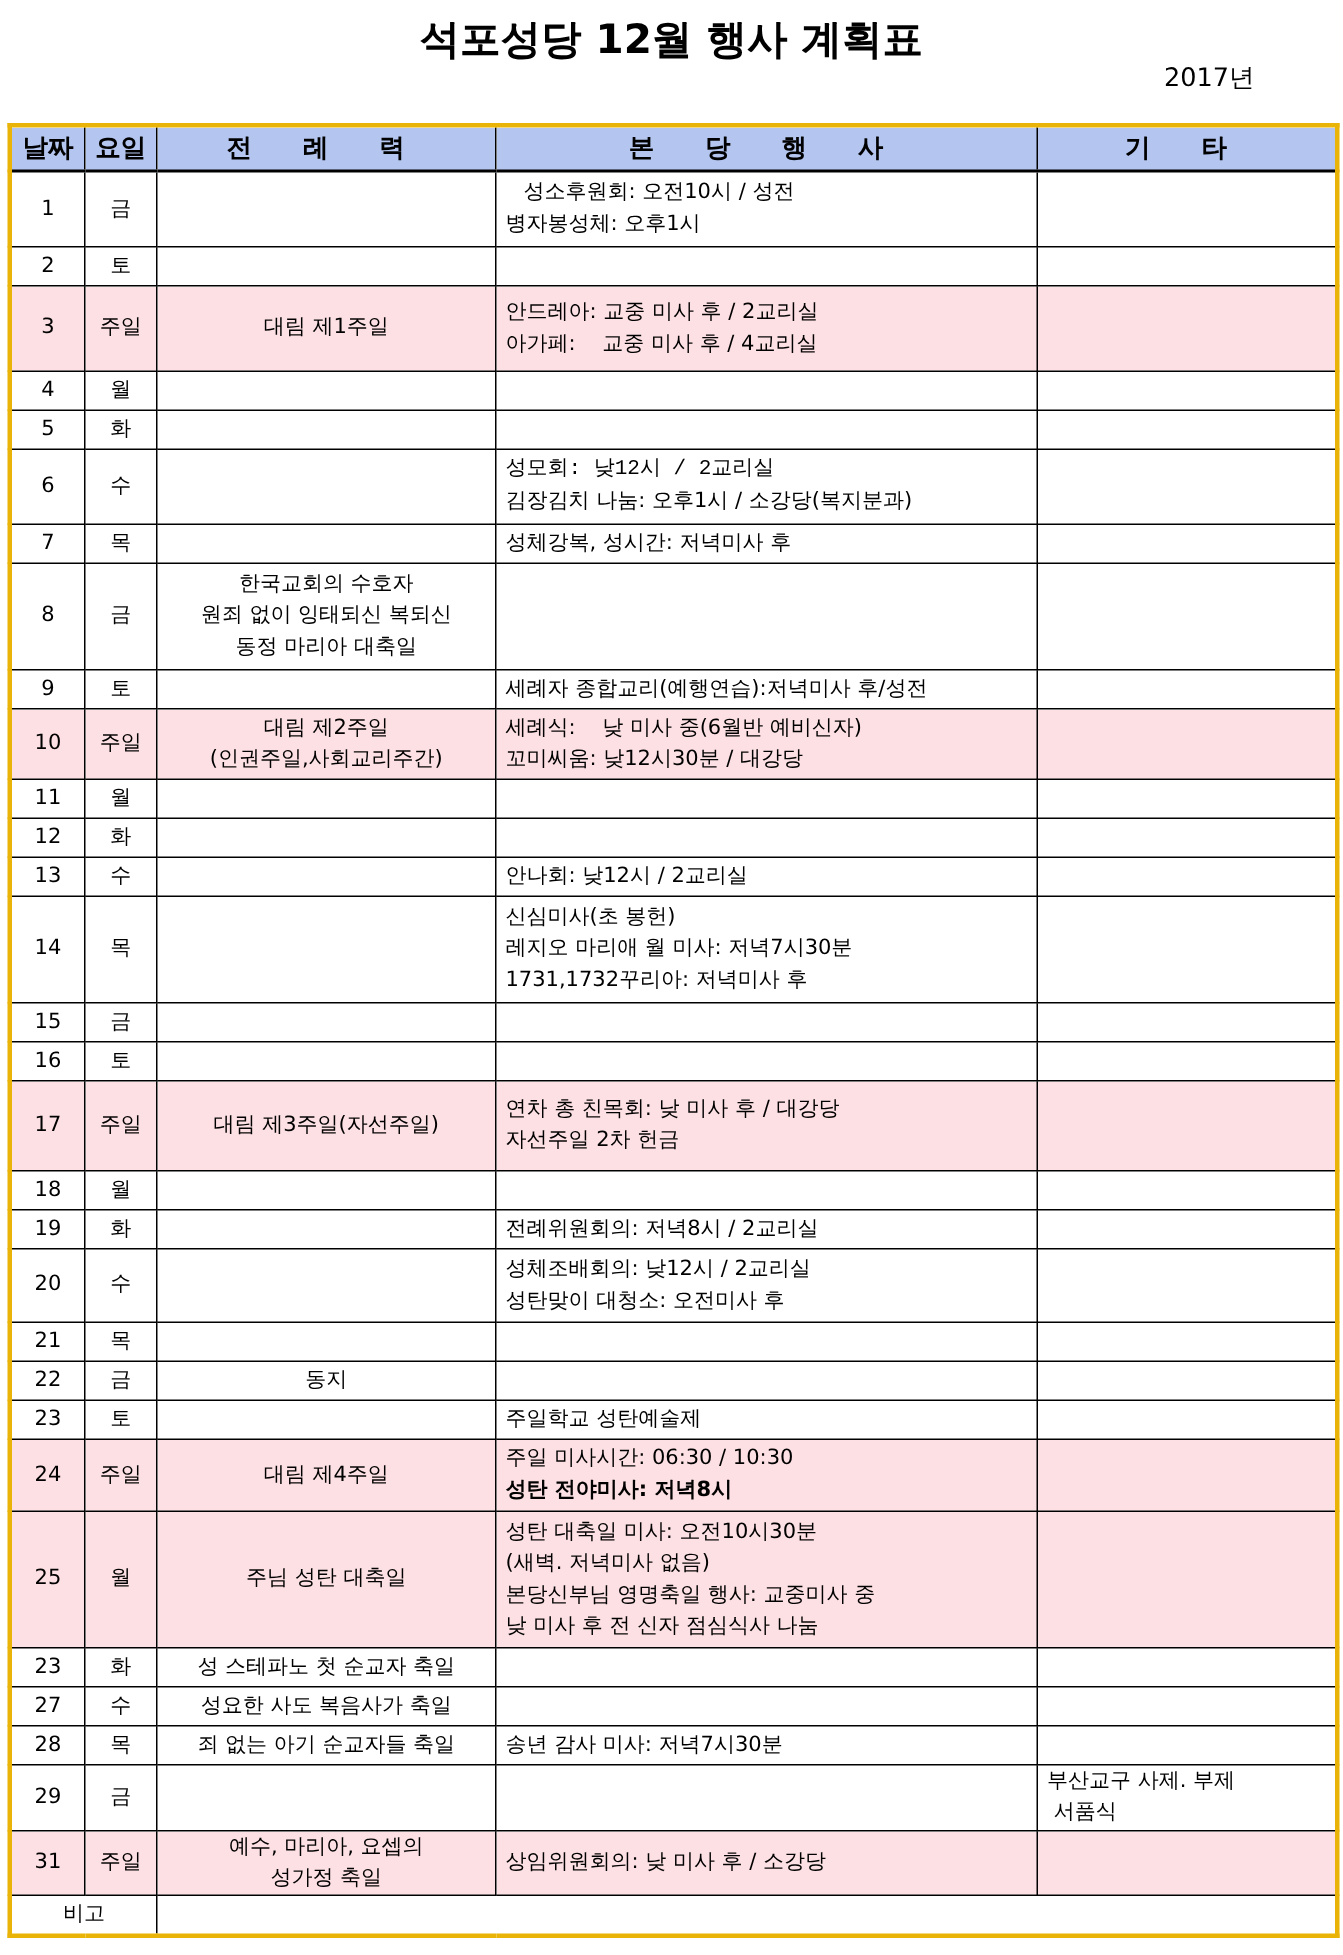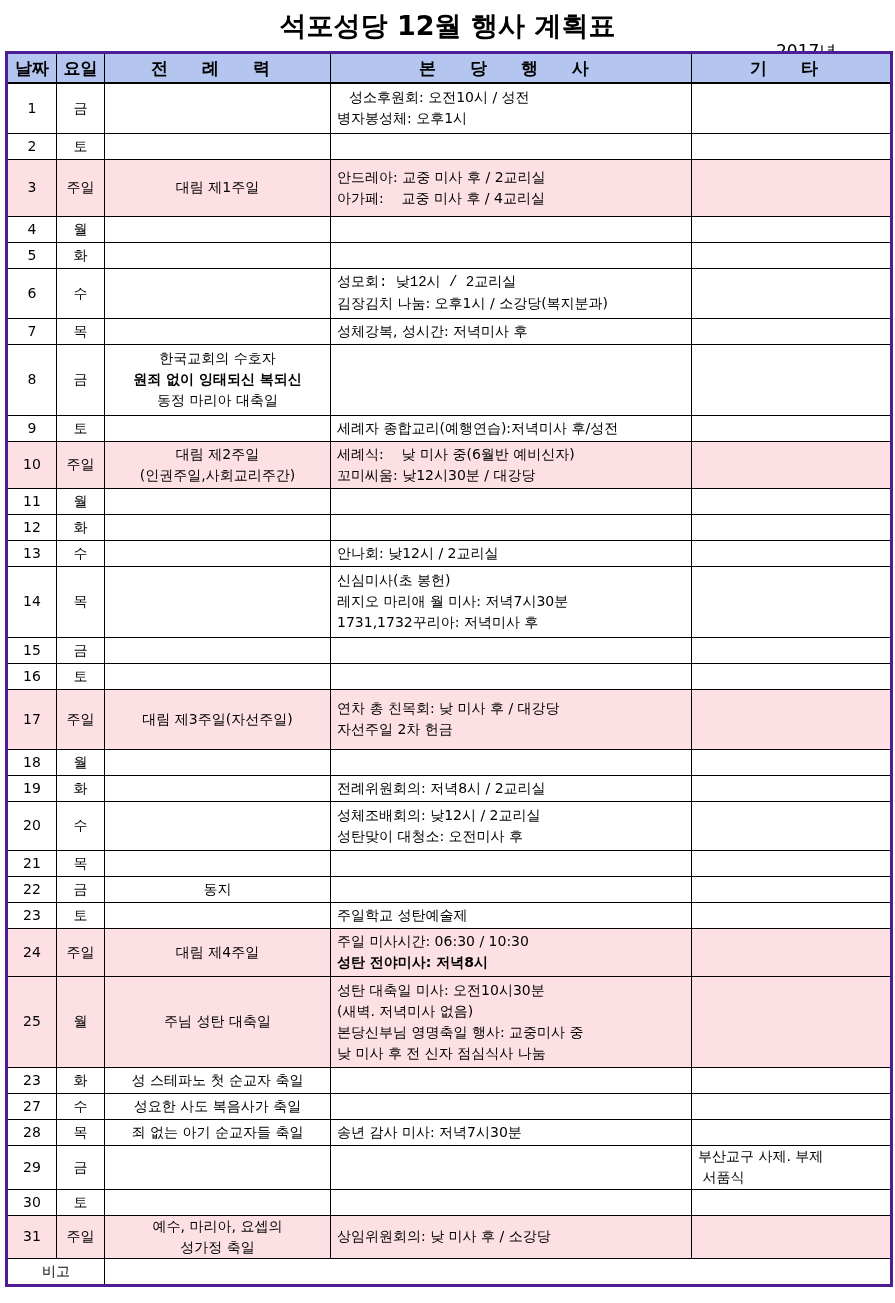--- a/index.html
+++ b/index.html
@@ -1,22 +1,22 @@
 <!DOCTYPE html>
 <html><head>
 <meta charset="utf-8">
 <style>
   html, body { margin:0; padding:0; background:#ffffff; }
   body { width:895px; height:1303px; position:relative; overflow:hidden;
          font-family:"DejaVu Sans", sans-serif; color:#000; }
   .title { position:absolute; top:8px; left:0; width:895px; text-align:center;
            font-size:27px; font-weight:bold; letter-spacing:0px; }
   .year { position:absolute; top:40px; left:776px; font-size:17px; }
-  table.sched { position:absolute; top:51px; left:5px; border-collapse:collapse;
-                table-layout:fixed; width:885px; border:3px solid #4c1d95; }
+  table.sched { position:absolute; top:82px; left:5px; border-collapse:collapse;
+                table-layout:fixed; width:885px; border:3px solid #eab308; }
   table.sched td, table.sched th { border:1px solid #000; padding:0; font-size:14px;
                 line-height:21px; vertical-align:middle; overflow:hidden; }
   table.sched th { background:#b4c6f0; font-size:17px; font-weight:bold; height:28px;
                 border-bottom:2px solid #000; }
   td.c { text-align:center; }
   td.l { text-align:left; padding-left:6px !important; }
   tr.sun td { background:#fde0e3; }
   .line { display:block; white-space:nowrap; }
   .sp { letter-spacing:14px; }
 </style>
@@ -104,21 +104,21 @@
         <td class="l">
           <span class="line" style="white-space: pre;">성체강복, 성시간: 저녁미사 후</span>
         </td>
         <td class="l"></td>
       </tr>
       <tr style="height: 71px;">
         <td class="c">8</td>
         <td class="c">금</td>
         <td class="c">
           <span class="line" style="white-space: pre;">한국교회의 수호자</span>
-          <span class="line" style="white-space: pre; font-weight: bold;">원죄 없이 잉태되신 복되신</span>
+          <span class="line" style="white-space: pre;">원죄 없이 잉태되신 복되신</span>
           <span class="line" style="white-space: pre;">동정 마리아 대축일</span>
         </td>
         <td class="l"></td>
         <td class="l"></td>
       </tr>
       <tr style="height: 26px;">
         <td class="c">9</td>
         <td class="c">토</td>
         <td class="c"></td>
         <td class="l">
@@ -307,27 +307,20 @@
       </tr>
       <tr style="height: 44px;">
         <td class="c">29</td>
         <td class="c">금</td>
         <td class="c"></td>
         <td class="l"></td>
         <td class="l">
           <span class="line" style="white-space: pre;">부산교구 사제. 부제</span>
           <span class="line" style="white-space: pre;"> 서품식</span>
         </td>
-      </tr>
-      <tr style="height: 26px;">
-        <td class="c">30</td>
-        <td class="c">토</td>
-        <td class="c"></td>
-        <td class="l"></td>
-        <td class="l"></td>
       </tr>
       <tr class="sun" style="height: 43px;">
         <td class="c">31</td>
         <td class="c">주일</td>
         <td class="c">
           <span class="line" style="white-space: pre;">예수, 마리아, 요셉의</span>
           <span class="line" style="white-space: pre;">성가정 축일</span>
         </td>
         <td class="l">
           <span class="line" style="white-space: pre;">상임위원회의: 낮 미사 후 / 소강당</span>

